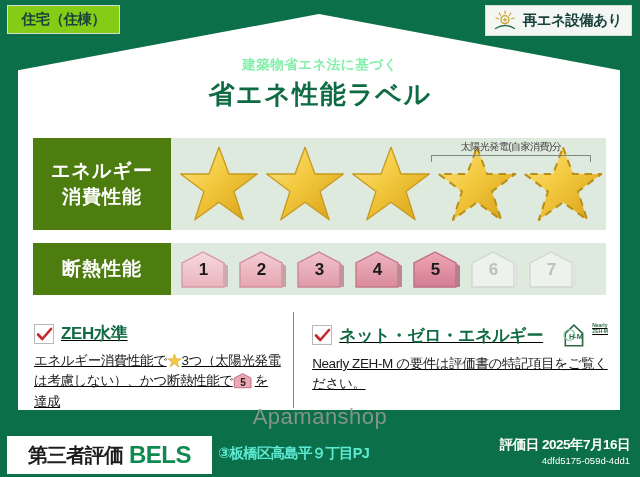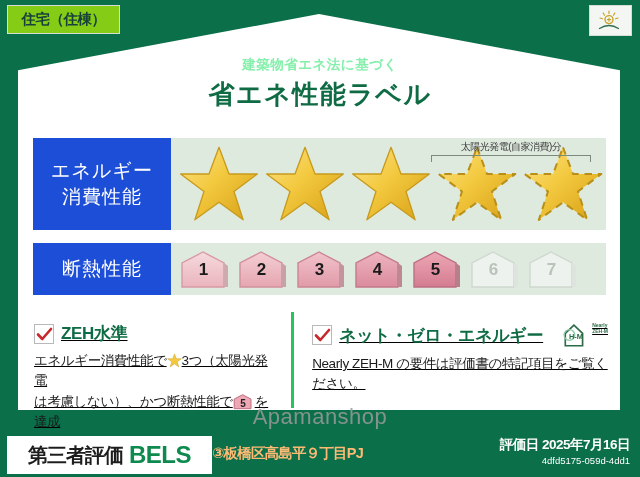--- a/index.html
+++ b/index.html
@@ -74,25 +74,25 @@
   
   .perf-row {
     position: absolute;
     display: flex;
     z-index: 5;
   }
   .perf-row.energy { left: 33px; top: 138px; width: 573px; height: 92px; }
   .perf-row.insul  { left: 33px; top: 243px; width: 573px; height: 52px; border-radius: 6px; }
 
   .perf-label {
-    background: #1d4ed8;
+    background: #4d7c0f;
     color: #ffffff;
     display: flex; flex-direction: column;
     align-items: center; justify-content: center;
-    font-weight: 400;
+    font-weight: 700;
     letter-spacing: 1px;
     flex: 0 0 auto;
   }
   .perf-row.energy .perf-label { width: 138px; font-size: 19px; line-height: 26px; }
   .perf-row.insul  .perf-label { width: 138px; font-size: 19px; }
 
   .perf-body {
     flex: 1 1 auto;
     background: #dfeade;
     position: relative;
@@ -153,21 +153,21 @@
     left: 18px; top: 312px; width: 602px; height: 96px;
     display: flex;
     z-index: 5;
     text-decoration: underline;
   }
   .col {
     flex: 1 1 50%;
     padding: 10px 12px 0 16px;
     position: relative;
   }
-  .col.right { border-left: 3px solid #22c55e; padding-left: 18px; }
+  .col.right { border-left: 1px solid #22c55e; padding-left: 18px; }
 
   .col-head {
     display: flex; align-items: center; gap: 7px;
     margin-bottom: 6px;
   }
   .check-box {
     width: 20px; height: 20px;
     border: 1px solid #b9b9b9;
     background: #fff;
     position: relative;
@@ -216,22 +216,22 @@
     left: 7px; top: 3px;
     width: 205px; height: 38px;
     background: #ffffff;
     display: flex; align-items: center; justify-content: center;
     gap: 6px;
   }
   .bels-jp { font-size: 20px; font-weight: 700; color: #1d1d1d; letter-spacing: -1px; }
   .bels-en { font-size: 24px; font-weight: 700; color: #0e8a4e; letter-spacing: -0.5px; }
   .addr {
     position: absolute;
-    left: 212px; top: 11px;
-    font-size: 14.5px; font-weight: 700; color: #fdba74;
+    left: 218px; top: 11px;
+    font-size: 14.5px; font-weight: 700; color: #5eead4;
     letter-spacing: -0.8px;
   }
   .eval-date {
     position: absolute;
     right: 10px; top: 3px;
     text-align: right; color: #ffffff;
   }
   .eval-date .d { font-size: 13.5px; font-weight: 700; letter-spacing: -0.5px; }
   .eval-date .id { font-size: 9.5px; margin-top: 1px; letter-spacing: 0px; }
 
@@ -266,20 +266,21 @@
           <line x1="7.2" y1="3" x2="8.5" y2="5.2"></line>
           <line x1="18.8" y1="3" x2="17.5" y2="5.2"></line>
           <line x1="4" y1="8" x2="6.4" y2="8.8"></line>
           <line x1="22" y1="8" x2="19.6" y2="8.8"></line>
         </g>
         <circle cx="13" cy="9.6" r="4" fill="none" stroke="#c9a227" stroke-width="1.4"></circle>
         <path d="M11.4 9.6 h3.2 M13 8 v3.2" stroke="#c9a227" stroke-width="1.1" stroke-linecap="round"></path>
         <path d="M3.5 18.5 Q13 12.6 22.5 18.5" fill="none" stroke="#2f6f4e" stroke-width="1.4" stroke-linecap="round"></path>
       </svg>
     </span>
+    <span class="txt">再エネ設備あり</span>
   </div>
 
   <div class="title-wrap">
     <div class="title-sub">建築物省エネ法に基づく</div>
     <div class="title-main">省エネ性能ラベル</div>
   </div>
 
   <div class="perf-row energy">
     <div class="perf-label">
       <span>エネルギー</span>

